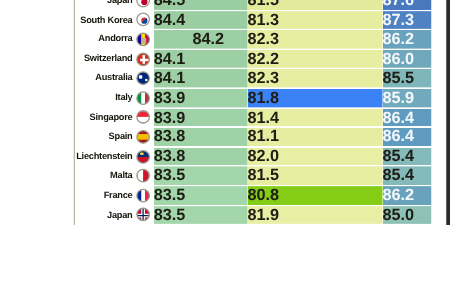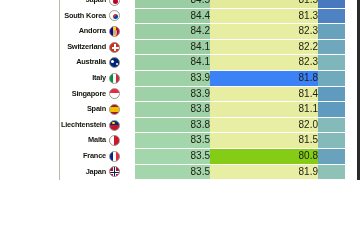--- a/index.html
+++ b/index.html
@@ -32,43 +32,43 @@
     overflow:hidden;
   }
 
   
   td.name{
     width:120px;
     text-align:right;
     background:#ffffff;
     color:#16160f;
     font-weight:700;
-    padding-right:15px;
+    padding-right:3px;
     letter-spacing:-0.2px;
   }
   .namebox{display:flex;align-items:center;justify-content:flex-end;gap:3px;}
   .cname{font-size:7.4px;font-weight:700;}
 
   
   .flag{
     display:inline-block;
     width:11px;height:11px;
     border-radius:50%;
     border:0.6px solid #9a9a8e;
     flex:0 0 auto;
     overflow:hidden;
     position:relative;
     box-sizing:border-box;
   }
 
   
   td.v{
-    text-align:right;
-    font-weight:400;
-    font-size:10px;
+    text-align:left;
+    font-weight:700;
+    font-size:13px;
     color:#1d1d14;
     border-bottom:0.5px solid rgba(255,255,255,.55);
   }
   td.total{width:75px;}
   td.male {width:108px;}
   td.female{width:97px;}
   td.female.dark{color:#f4f8fb;}
 
   
   #sep{position:absolute;left:59px;top:0;width:1.2px;height:180px;background:#b9b9a8;}

